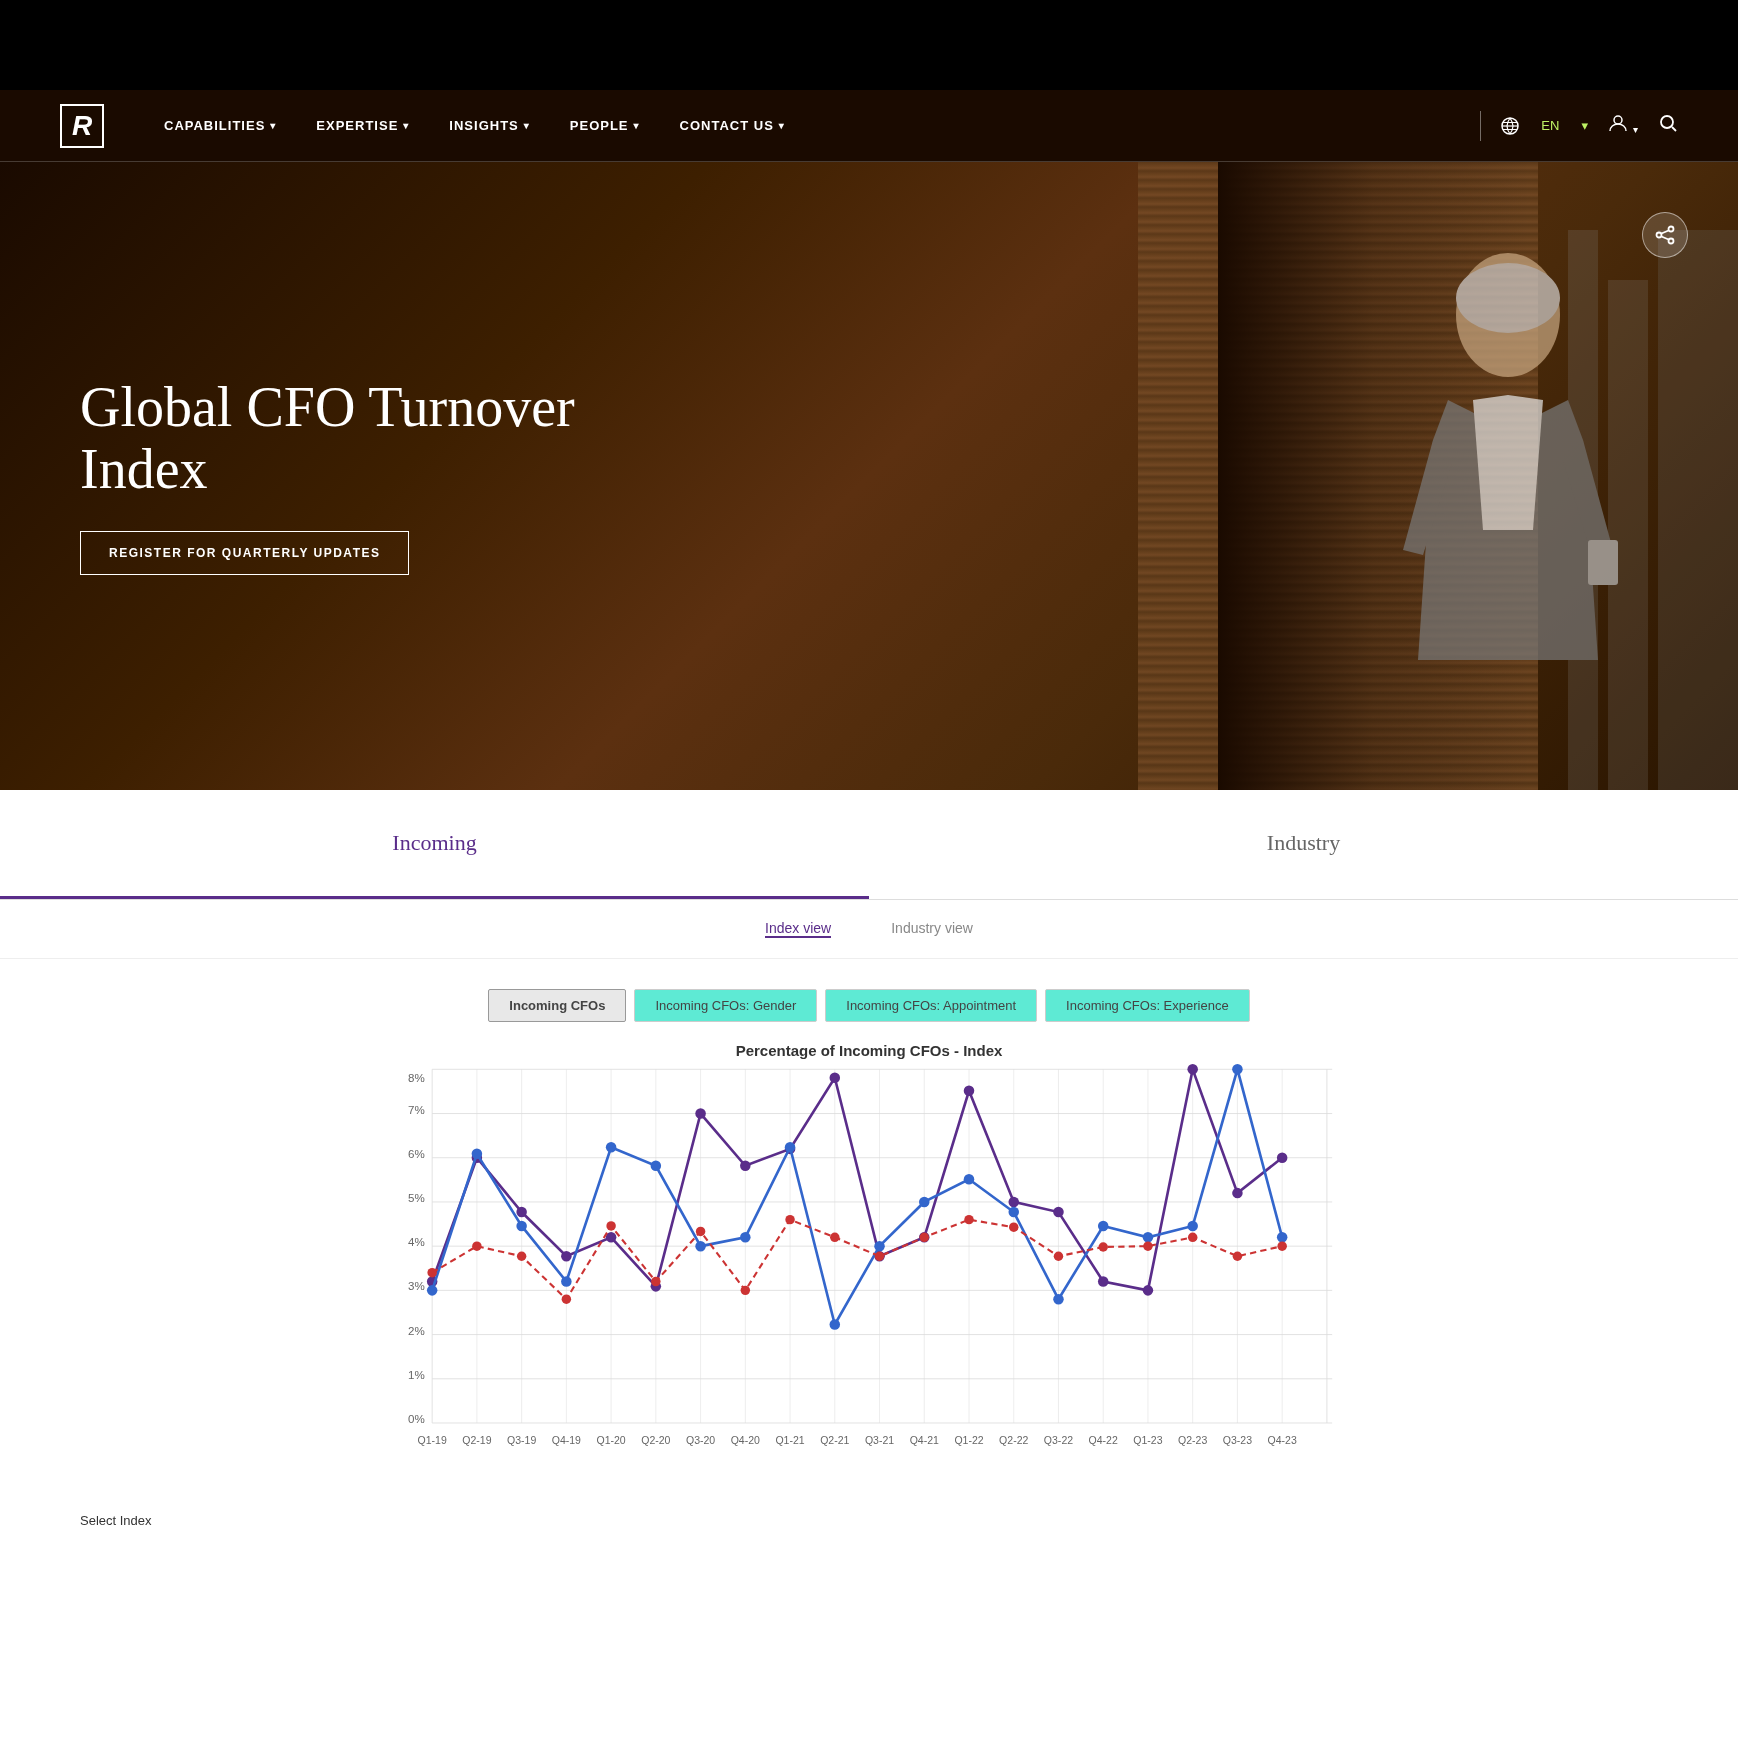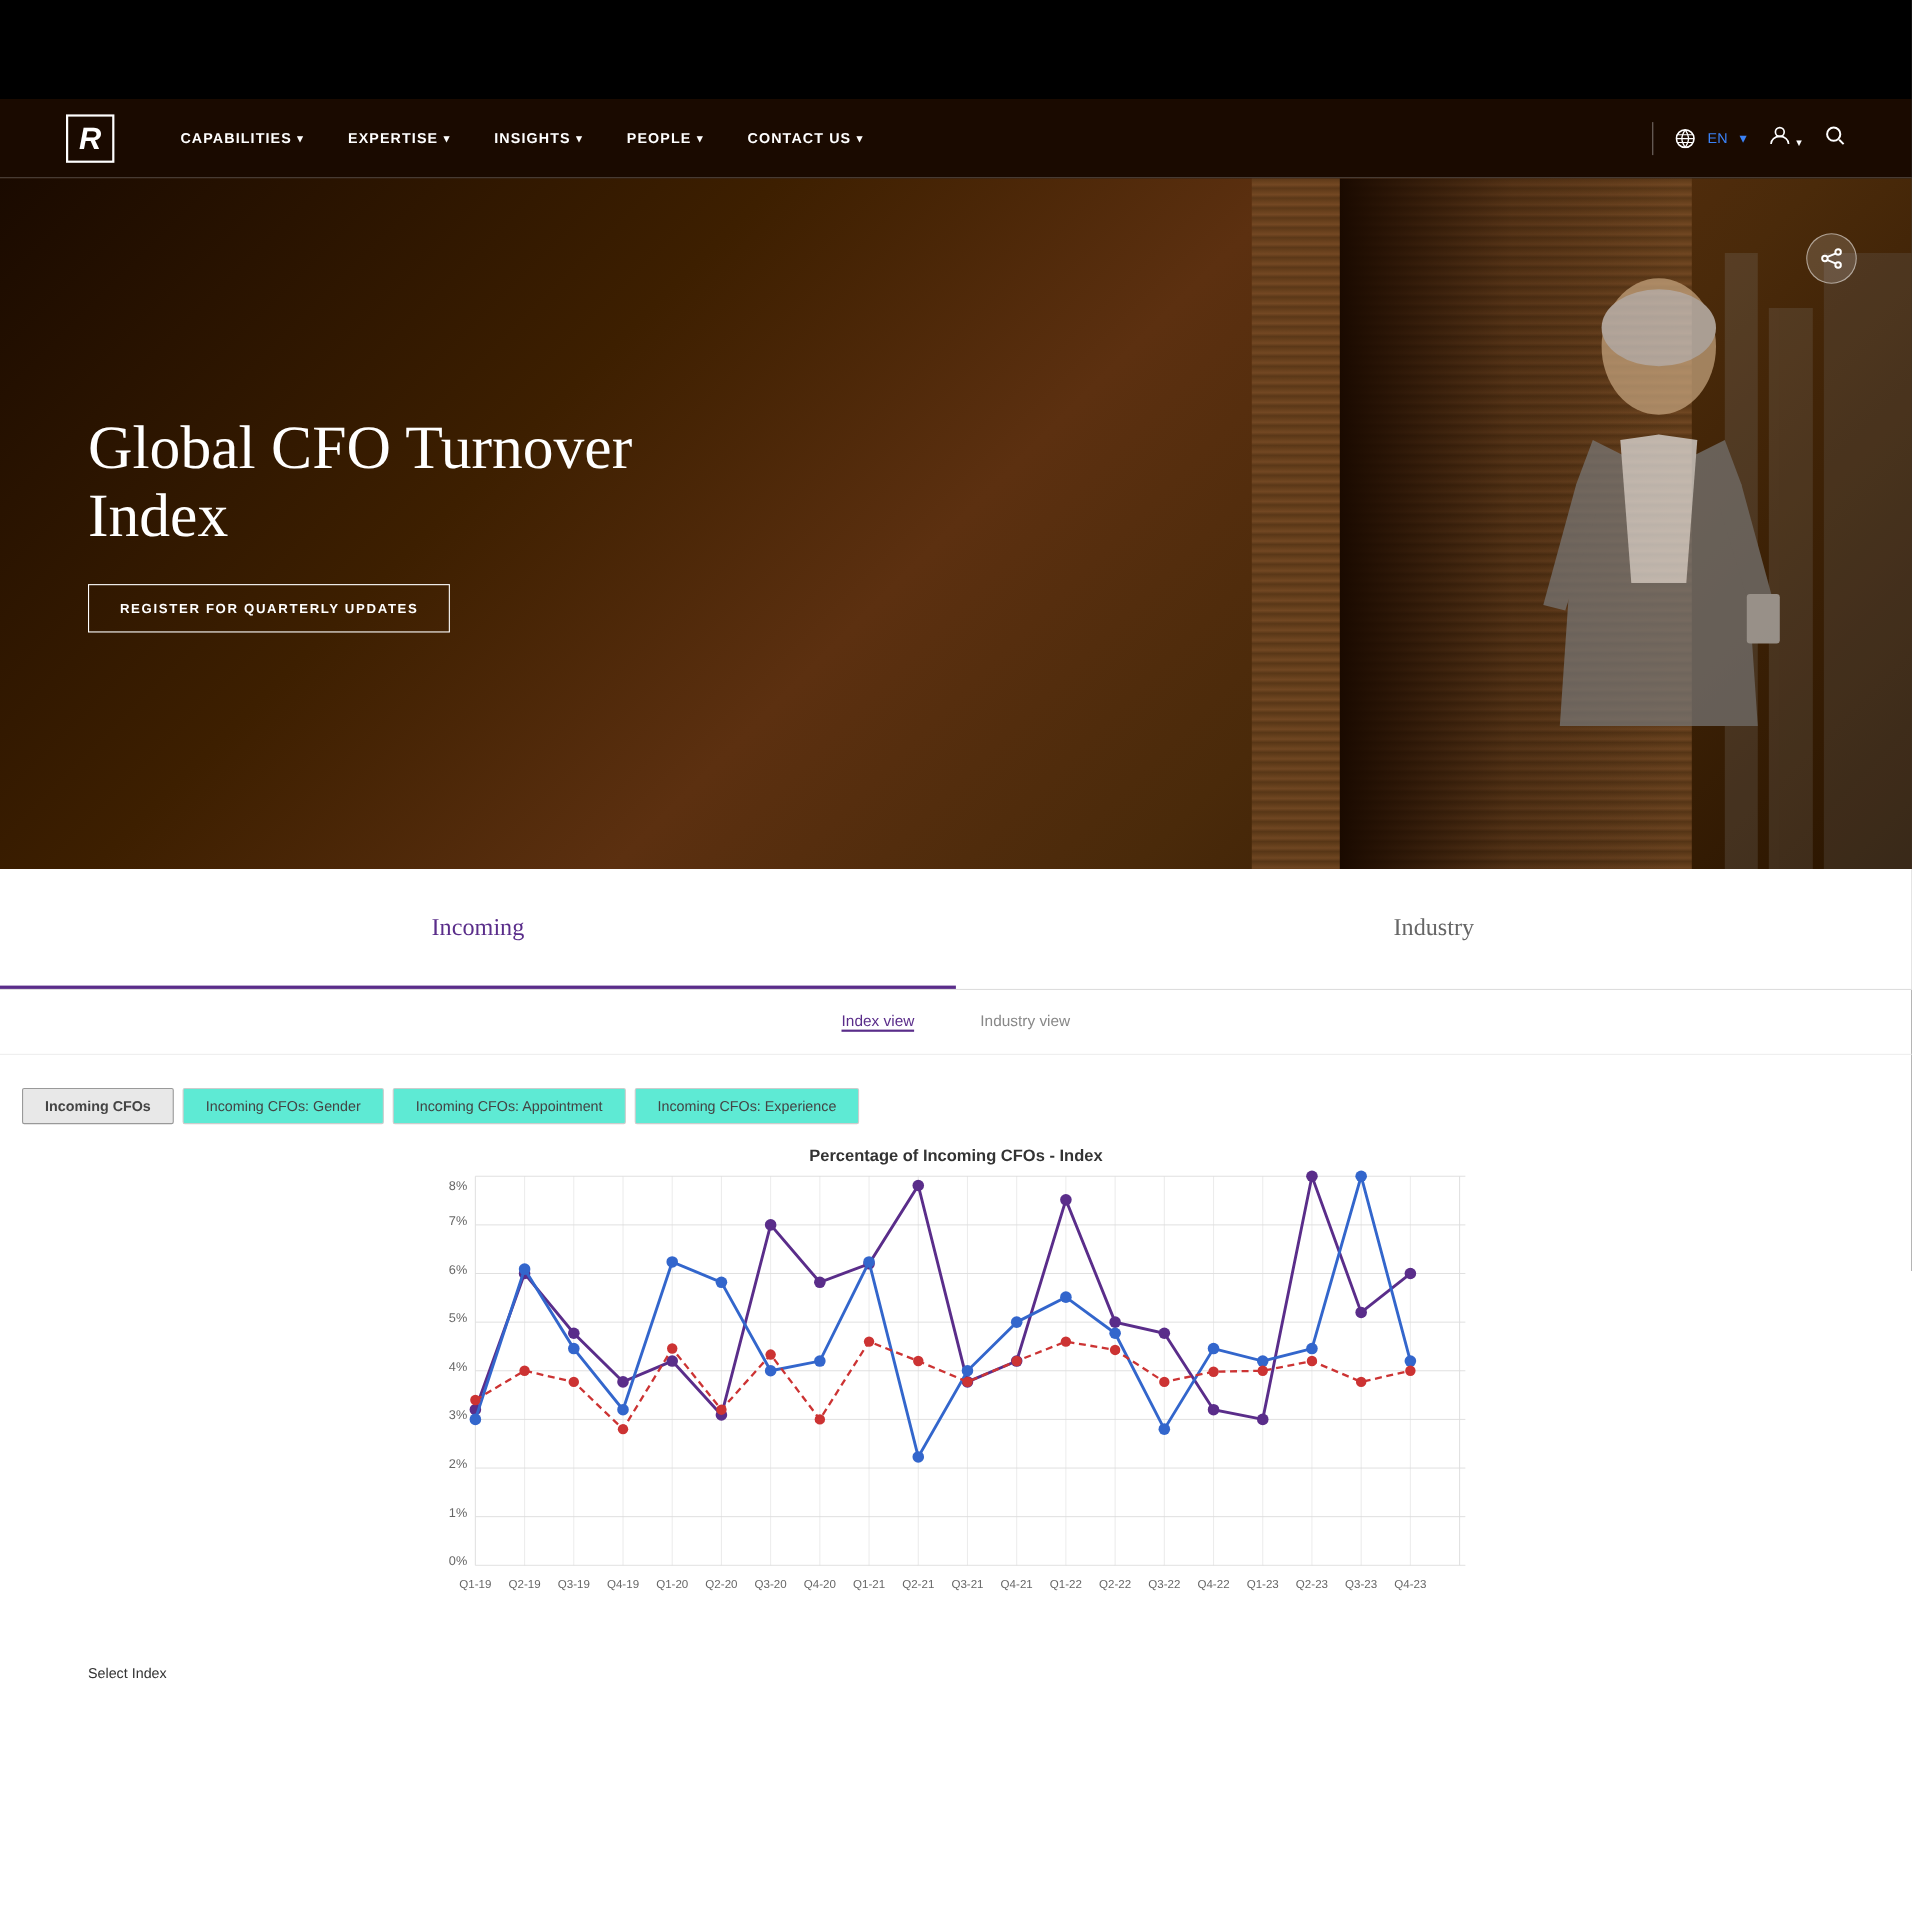--- a/index.html
+++ b/index.html
@@ -62,25 +62,25 @@
       height: 30px;
       background: rgba(255,255,255,0.4);
       margin: 0 20px;
     }
     .navbar-right {
       display: flex;
       align-items: center;
       gap: 20px;
     }
     .navbar-lang {
-      color: #3b82f6;
+      color: #bef264;
       font-size: 13px;
       display: flex;
       align-items: center;
-      gap: 11px;
+      gap: 22px;
       cursor: pointer;
     }
     .navbar-icon {
       color: white;
       font-size: 18px;
       cursor: pointer;
     }
 
     
     .hero {
@@ -212,21 +212,21 @@
       border-bottom: 2px solid transparent;
     }
     .sub-tab.active {
       color: #5a2d8a;
       border-bottom: 2px solid #5a2d8a;
     }
 
     
     .filter-buttons {
       display: flex;
-      justify-content: flex-start;
+      justify-content: center;
       gap: 8px;
       padding: 30px 20px 20px;
     }
     .filter-btn {
       padding: 8px 20px;
       border: 1px solid #ccc;
       background: #5eead4;
       font-size: 13px;
       color: #444;
       cursor: pointer;

